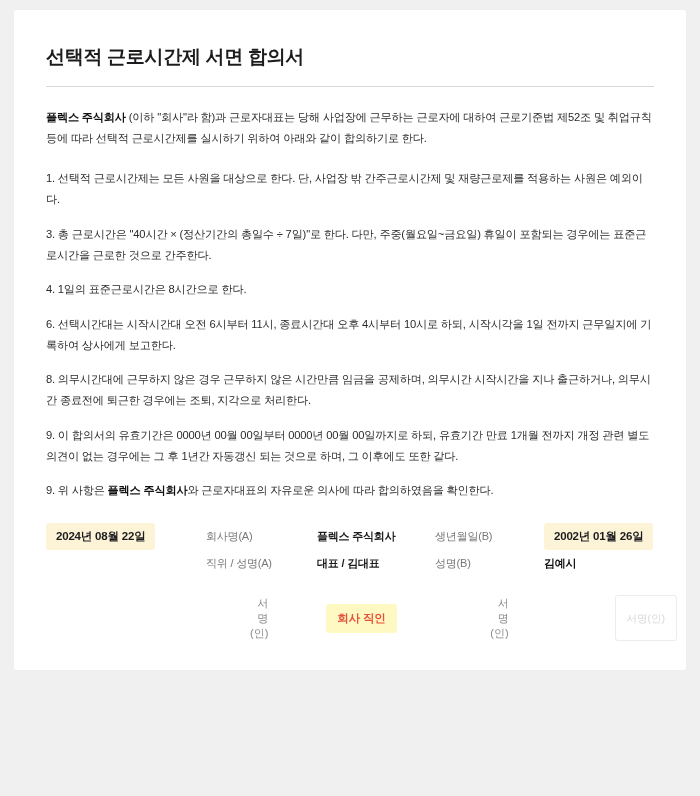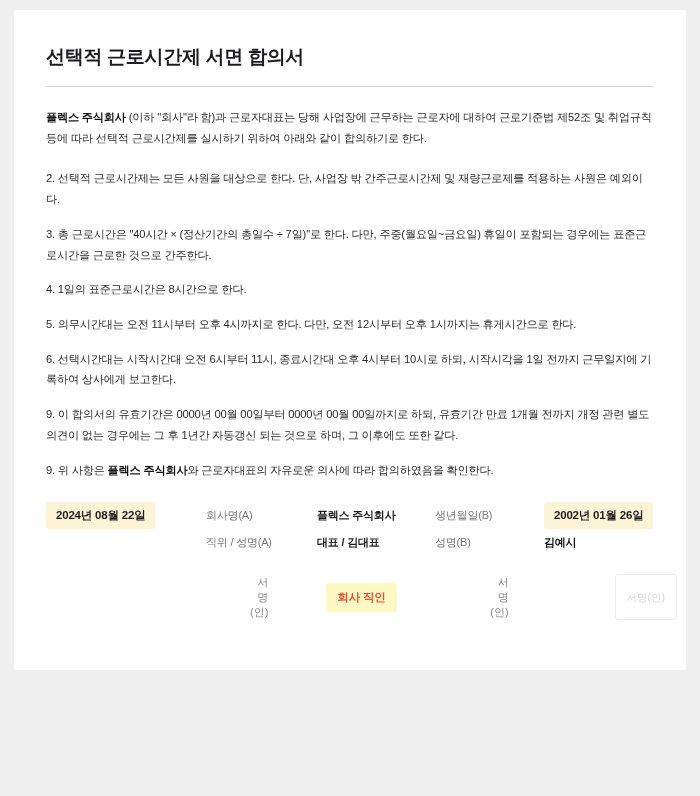--- a/index.html
+++ b/index.html
@@ -132,25 +132,25 @@
 <body>
 
 <div class="page">
   <div class="sheet">
 
     <h1 class="doc-title">선택적 근로시간제 서면 합의서</h1>
     <hr class="title-rule">
 
     <p class="para lead"><span class="bold">플렉스 주식회사</span><span> (이하 "회사"라 함)과 근로자대표는 당해 사업장에 근무하는 근로자에 대하여 근로기준법 제52조 및 취업규칙 등에 따라 선택적 근로시간제를 실시하기 위하여 아래와 같이 합의하기로 한다.</span></p>
 
-    <p class="para">2. 선택적 근로시간제는 모든 사원을 대상으로 한다. 단, 사업장 밖 간주근로시간제 및 재량근로제를 적용하는 사원은 예외이다.</p>
+    <p class="para">1. 선택적 근로시간제는 모든 사원을 대상으로 한다. 단, 사업장 밖 간주근로시간제 및 재량근로제를 적용하는 사원은 예외이다.</p>
     <p class="para">3. 총 근로시간은 "40시간 × (정산기간의 총일수 ÷ 7일)"로 한다. 다만, 주중(월요일~금요일) 휴일이 포함되는 경우에는 표준근로시간을 근로한 것으로 간주한다.</p>
     <p class="para">4. 1일의 표준근로시간은 8시간으로 한다.</p>
-    <p class="para">5. 의무시간대는 오전 11시부터 오후 4시까지로 한다. 다만, 오전 12시부터 오후 1시까지는 휴게시간으로 한다.</p>
     <p class="para">6. 선택시간대는 시작시간대 오전 6시부터 11시, 종료시간대 오후 4시부터 10시로 하되, 시작시각을 1일 전까지 근무일지에 기록하여 상사에게 보고한다.</p>
+    <p class="para">8. 의무시간대에 근무하지 않은 경우 근무하지 않은 시간만큼 임금을 공제하며, 의무시간 시작시간을 지나 출근하거나, 의무시간 종료전에 퇴근한 경우에는 조퇴, 지각으로 처리한다.</p>
     <p class="para">9. 이 합의서의 유효기간은 0000년 00월 00일부터 0000년 00월 00일까지로 하되, 유효기간 만료 1개월 전까지 개정 관련 별도 의견이 없는 경우에는 그 후 1년간 자동갱신 되는 것으로 하며, 그 이후에도 또한 같다.</p>
 
     <p class="para"><span>9. 위 사항은 </span><span class="bold">플렉스 주식회사</span><span>와 근로자대표의 자유로운 의사에 따라 합의하였음을 확인한다.</span></p>
 
     <div class="sign-area">
       <div class="sign-grid">
 
         <div class="cell date-left-cell">
           <span class="chip">2024년 08월 22일</span>
         </div>

